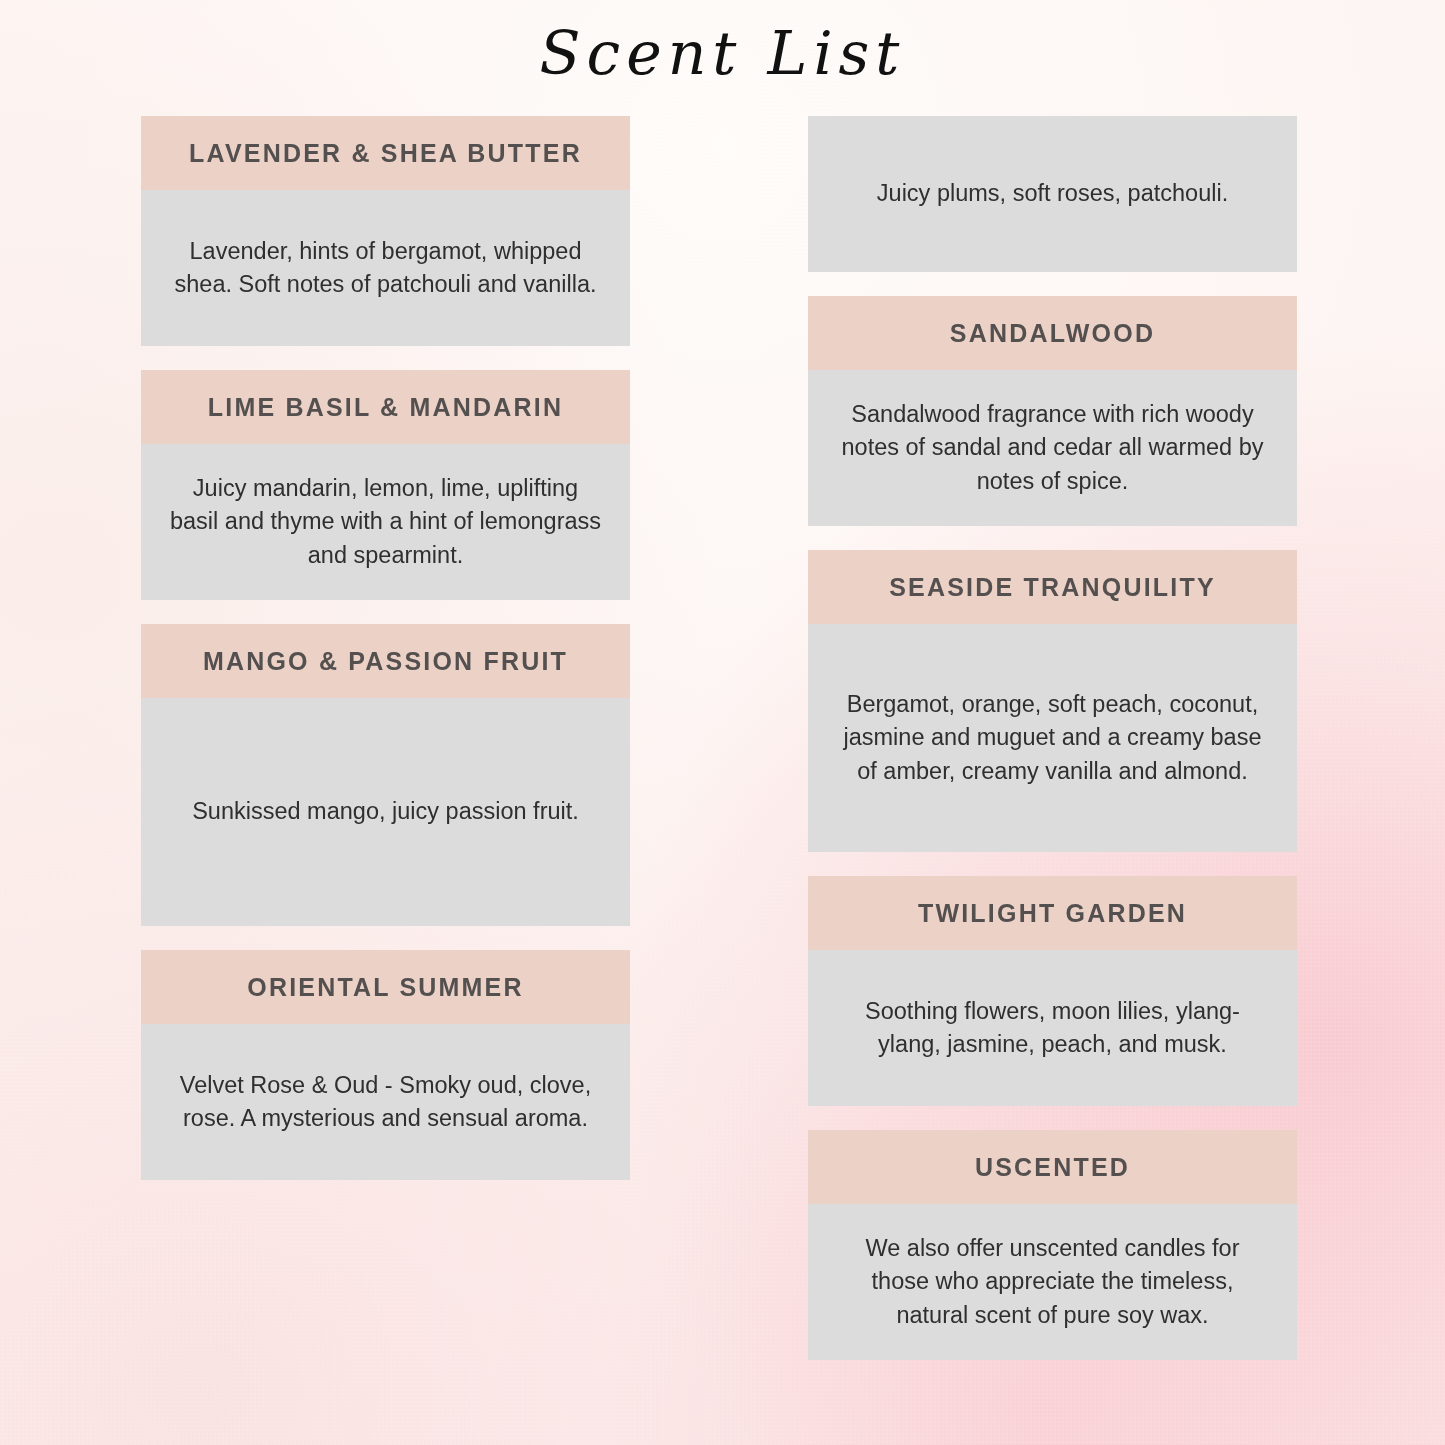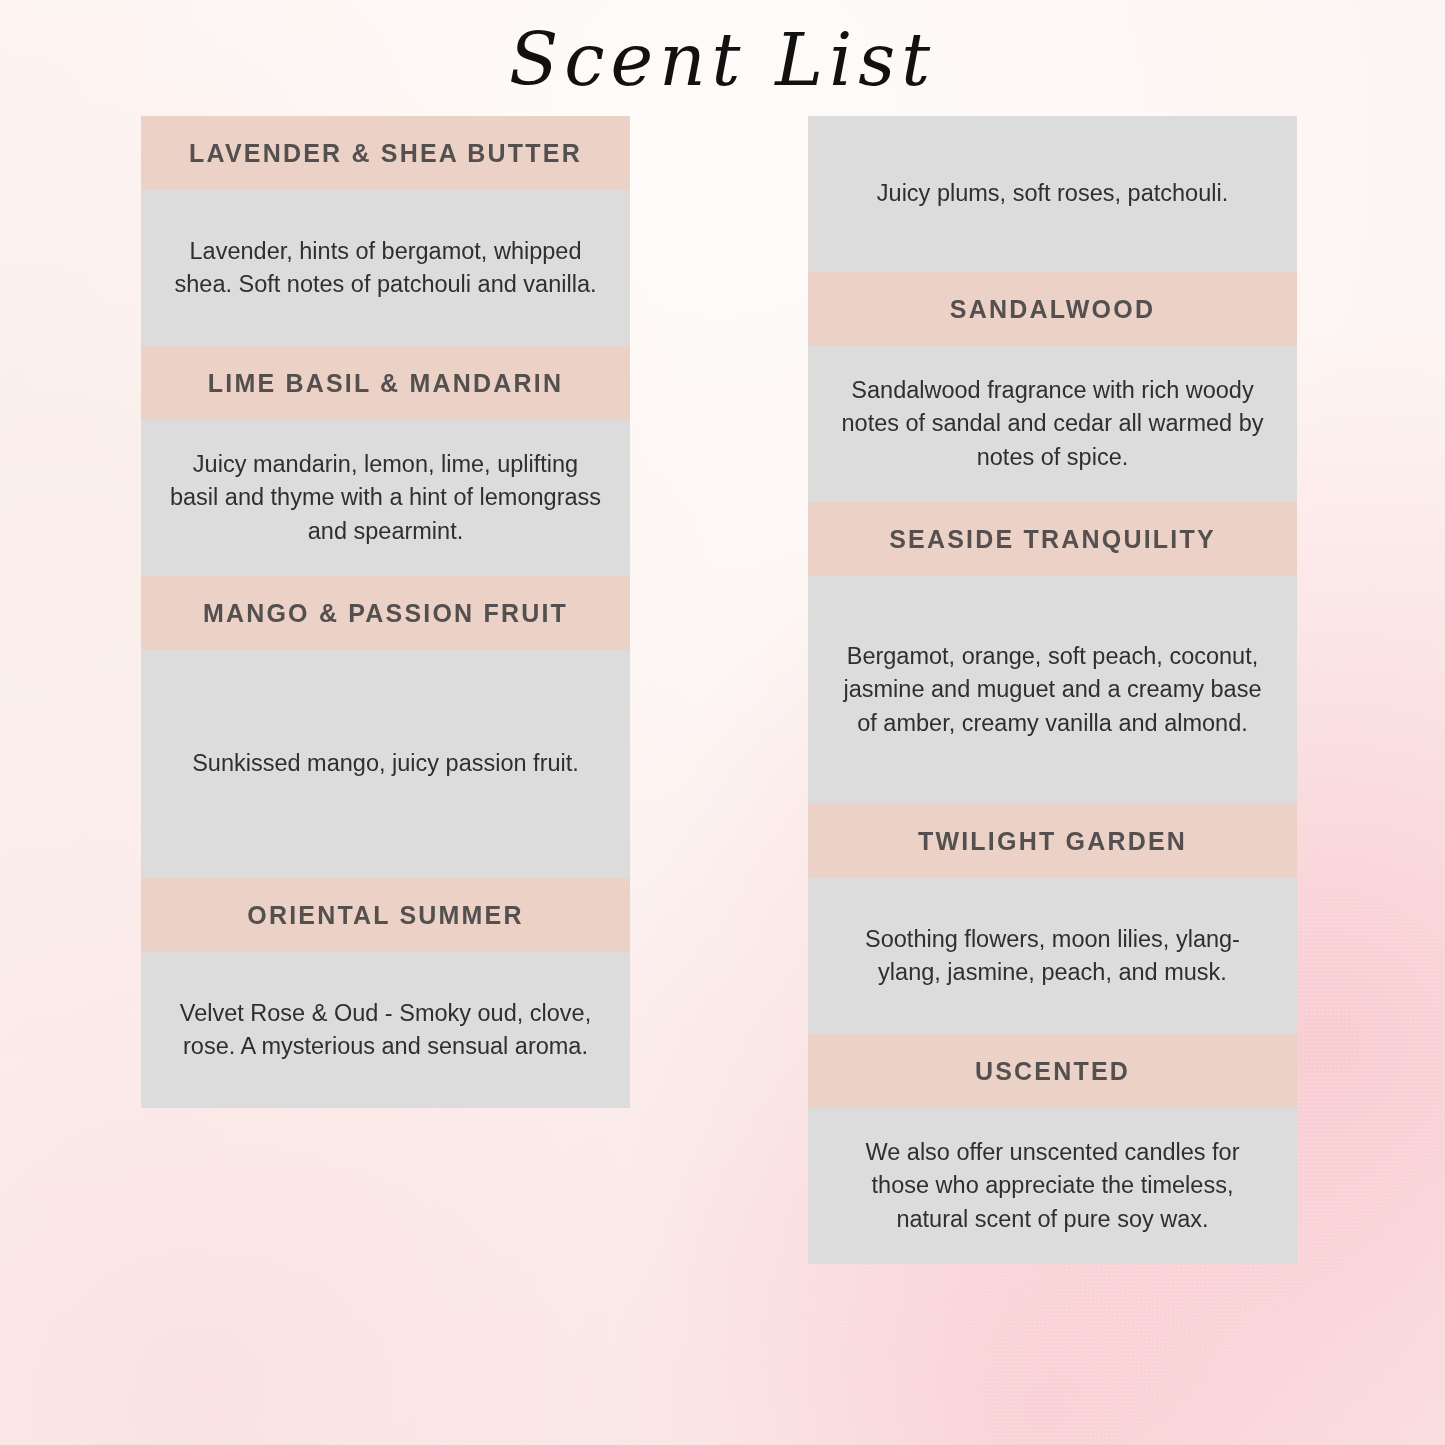--- a/index.html
+++ b/index.html
@@ -46,21 +46,21 @@
   }
 
   .title {
     position: absolute;
     top: 18px;
     left: 0;
     right: 0;
     text-align: center;
     font-family: "DejaVu Serif", "Liberation Serif", serif;
     font-style: italic;
-    font-size: 72px;
+    font-size: 60px;
     letter-spacing: 6px;
     color: #111111;
     font-weight: 400;
   }
 
   .columns {
     position: absolute;
     top: 116px;
     left: 141px;
     width: 1156px;
@@ -68,20 +68,21 @@
     justify-content: space-between;
   }
 
   .col {
     width: 489px;
     display: flex;
     flex-direction: column;
   }
 
   .card {
+    margin-bottom: 24px;
   }
 
   .card-header {
     background: #ecd1c7;
     color: #54504f;
     text-align: center;
     font-weight: bold;
     font-size: 25px;
     letter-spacing: 2.2px;
     padding: 23px 8px 22px 8px;

